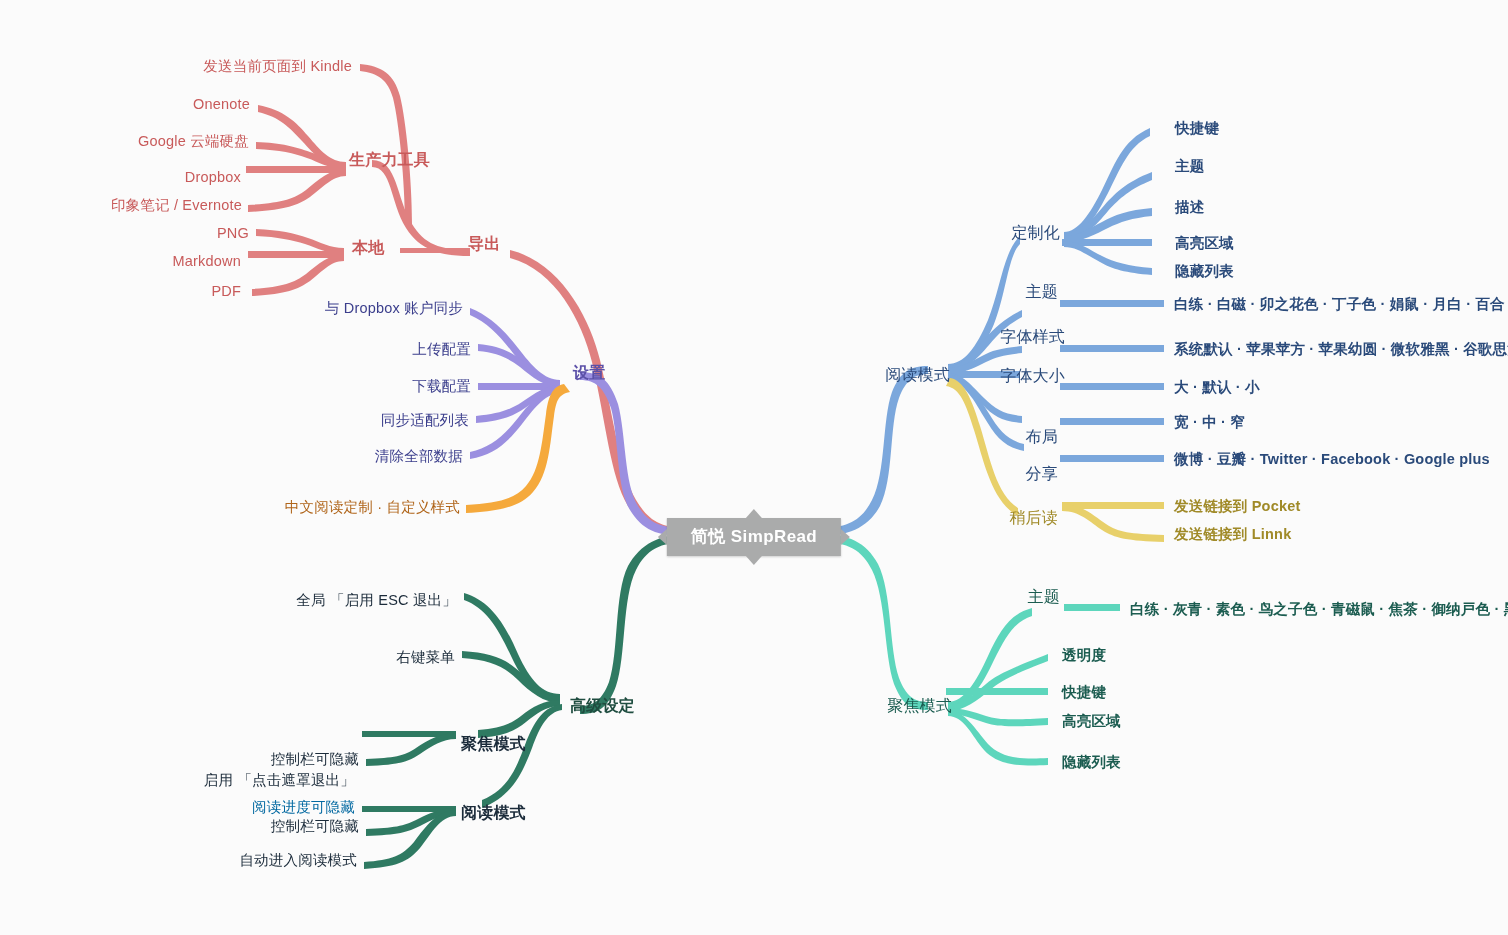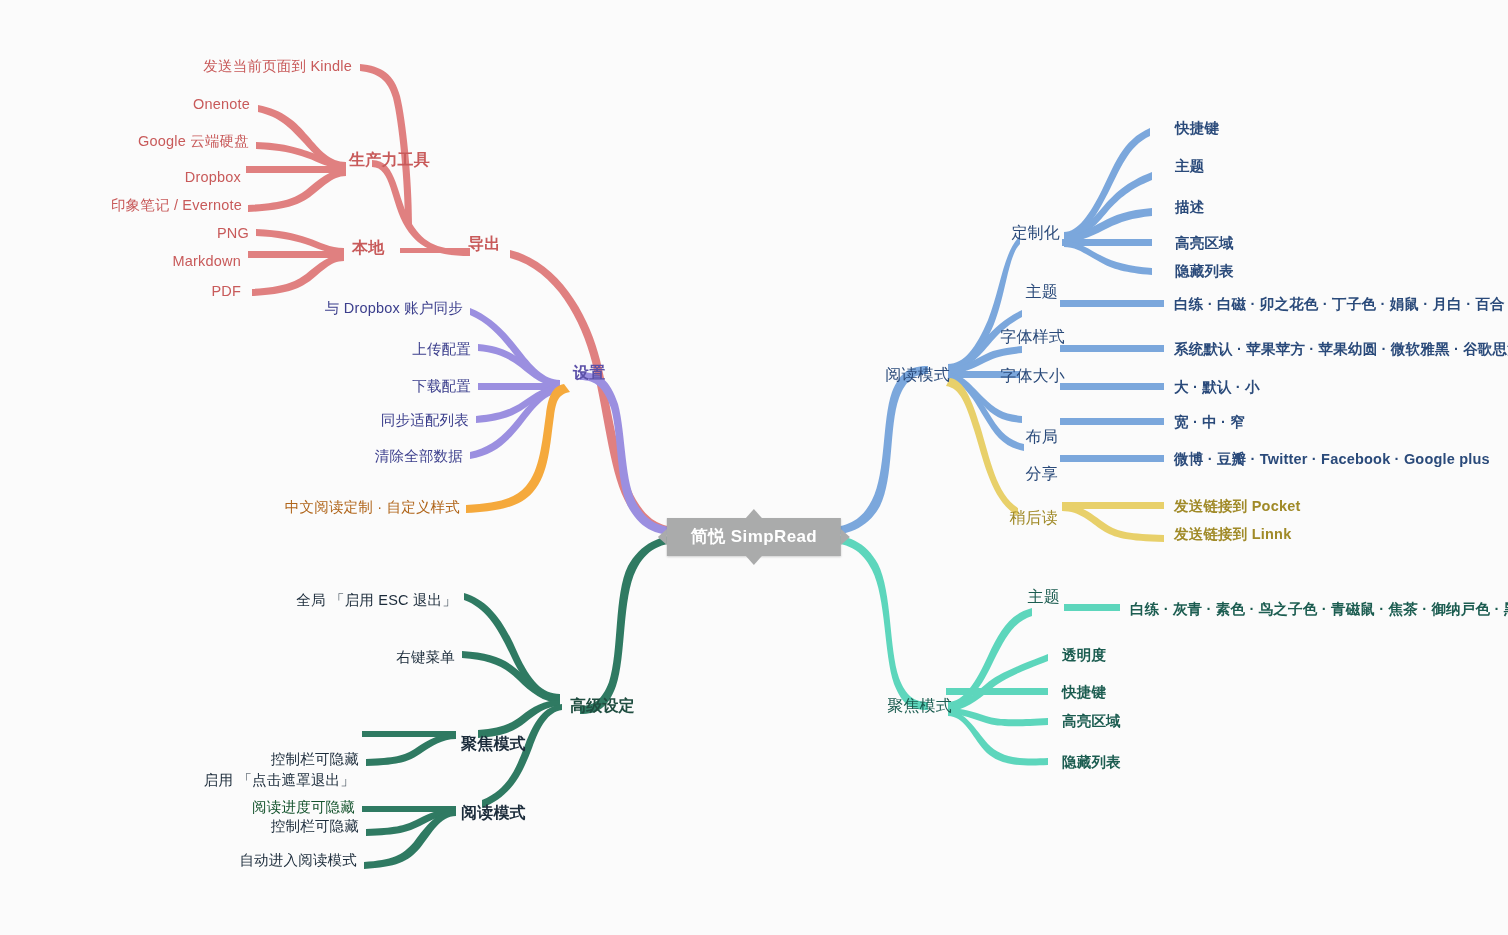--- a/index.html
+++ b/index.html
@@ -221,21 +221,21 @@
 
   <div class="node-label lbl-l topic" style="left:570px;top:706px;color:#1F4D40;">高级设定</div>
   <div class="node-label lbl-r" style="left:457px;top:600px;color:#1B2B3A;">全局 「启用 ESC 退出」</div>
   <div class="node-label lbl-r" style="left:455px;top:657px;color:#1B2B3A;">右键菜单</div>
 
   <div class="node-label lbl-l topic" style="left:461px;top:744px;color:#1B2B3A;">聚焦模式</div>
   <div class="node-label lbl-r" style="left:355px;top:732px;color:#1B2B3A;margin-top:48px;">启用 「点击遮罩退出」</div>
   <div class="node-label lbl-r" style="left:359px;top:759px;color:#1B2B3A;">控制栏可隐藏</div>
 
   <div class="node-label lbl-l topic" style="left:461px;top:813px;color:#1B2B3A;">阅读模式</div>
-  <div class="node-label lbl-r" style="left:355px;top:807px;color:#14532d;">阅读进度可隐藏</div>
+  <div class="node-label lbl-r" style="left:355px;top:807px;color:#0369a1;">阅读进度可隐藏</div>
   <div class="node-label lbl-r" style="left:359px;top:826px;color:#1B2B3A;">控制栏可隐藏</div>
   <div class="node-label lbl-r" style="left:357px;top:860px;color:#1B2B3A;">自动进入阅读模式</div>
 
   <div class="node-label lbl-r topic" style="left:950px;top:375px;color:#2A4A7A;">阅读模式</div>
 
   <div class="node-label lbl-r topic" style="left:1060px;top:233px;color:#2A4A7A;">定制化</div>
   <div class="node-label lbl-l" style="left:1175px;top:128px;color:#2A4A7A;">快捷键</div>
   <div class="node-label lbl-l" style="left:1175px;top:166px;color:#2A4A7A;">主题</div>
   <div class="node-label lbl-l" style="left:1175px;top:207px;color:#2A4A7A;">描述</div>
   <div class="node-label lbl-l" style="left:1175px;top:243px;color:#2A4A7A;">高亮区域</div>

